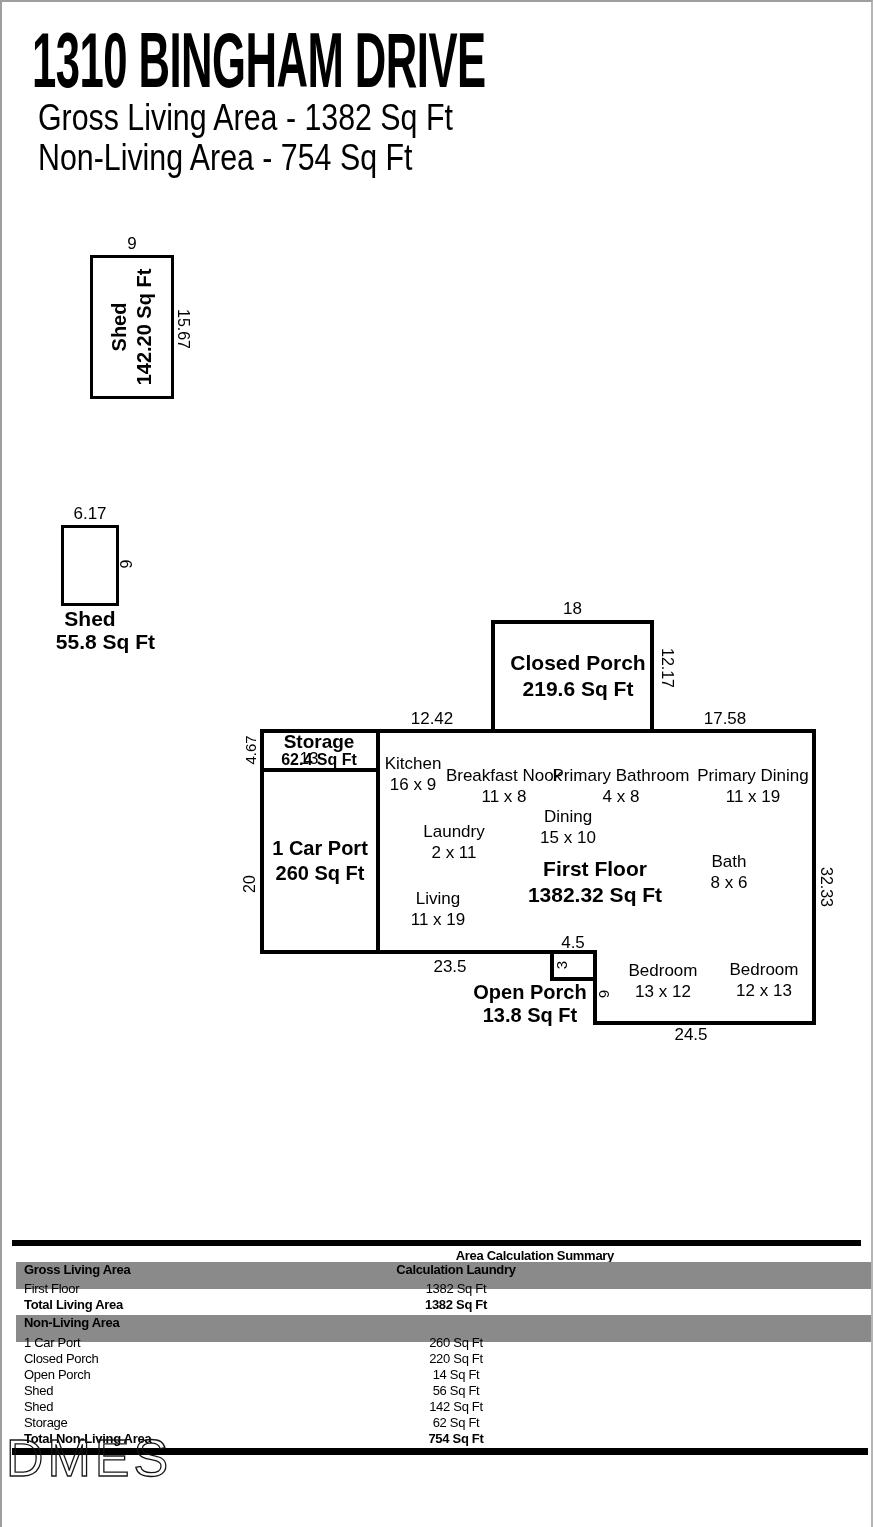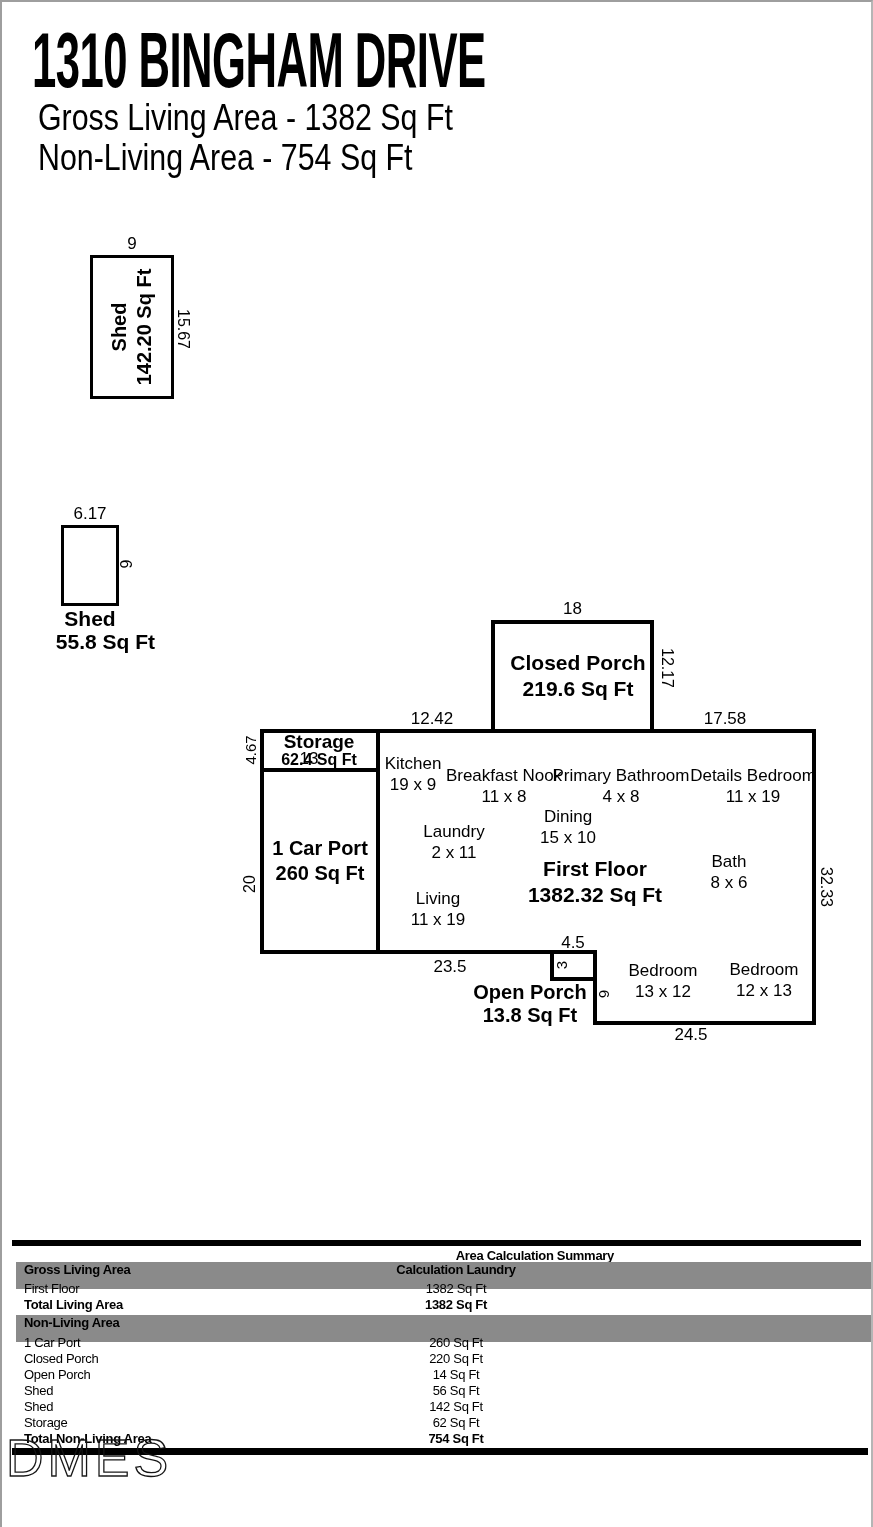--- a/index.html
+++ b/index.html
@@ -100,32 +100,32 @@
   <div class="dim dimc" style="left:418px;top:956px;width:60px;">23.5</div>
   <div class="dim dimc" style="left:659px;top:1024px;width:60px;">24.5</div>
 
   <div class="arealbl" style="left:513px;top:854px;width:160px;font-size:21px;line-height:26px;">
     <div>First Floor</div>
     <div>1382.32 Sq Ft</div>
   </div>
 
   <div class="room" style="left:371px;top:751px;width:80px;">
     <div>Kitchen</div>
-    <div>19 x 9</div>
+    <div>16 x 9</div>
   </div>
   <div class="room" style="left:432px;top:763px;width:140px;">
     <div>Breakfast Nook</div>
     <div>11 x 8</div>
   </div>
   <div class="room" style="left:544px;top:763px;width:150px;">
     <div>Primary Bathroom</div>
     <div>4 x 8</div>
   </div>
   <div class="room" style="left:676px;top:763px;width:150px;">
-    <div>Details Bedroom</div>
+    <div>Primary Dining</div>
     <div>11 x 19</div>
   </div>
   <div class="room" style="left:402px;top:819px;width:100px;">
     <div>Laundry</div>
     <div>2 x 11</div>
   </div>
   <div class="room" style="left:516px;top:804px;width:100px;">
     <div>Dining</div>
     <div>15 x 10</div>
   </div>

